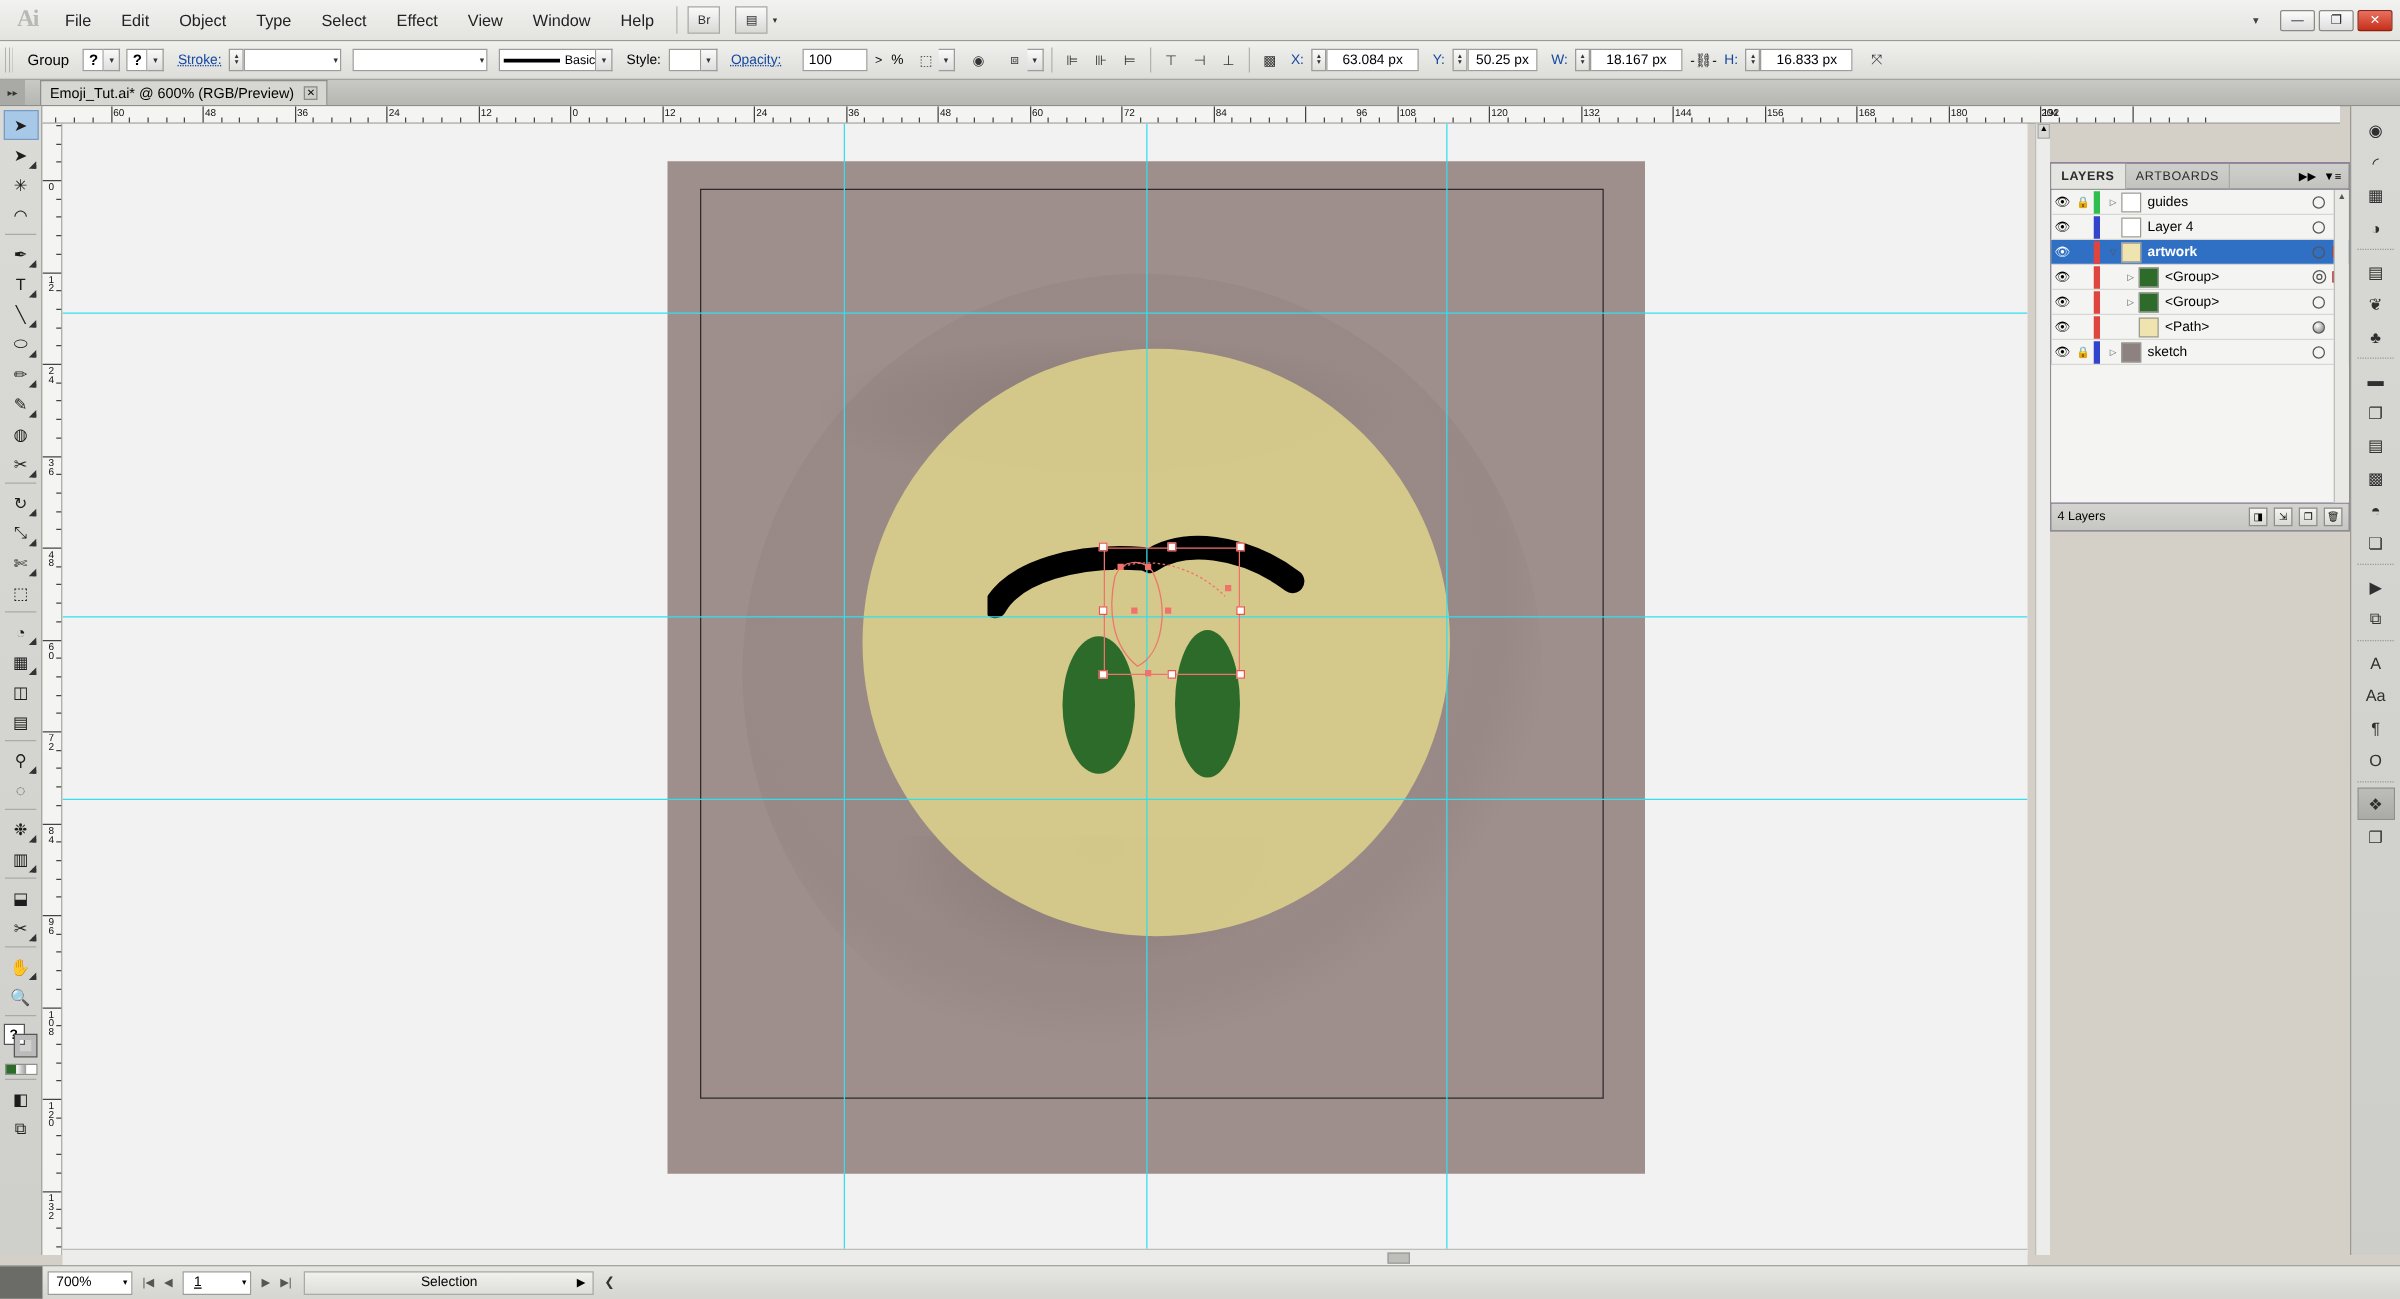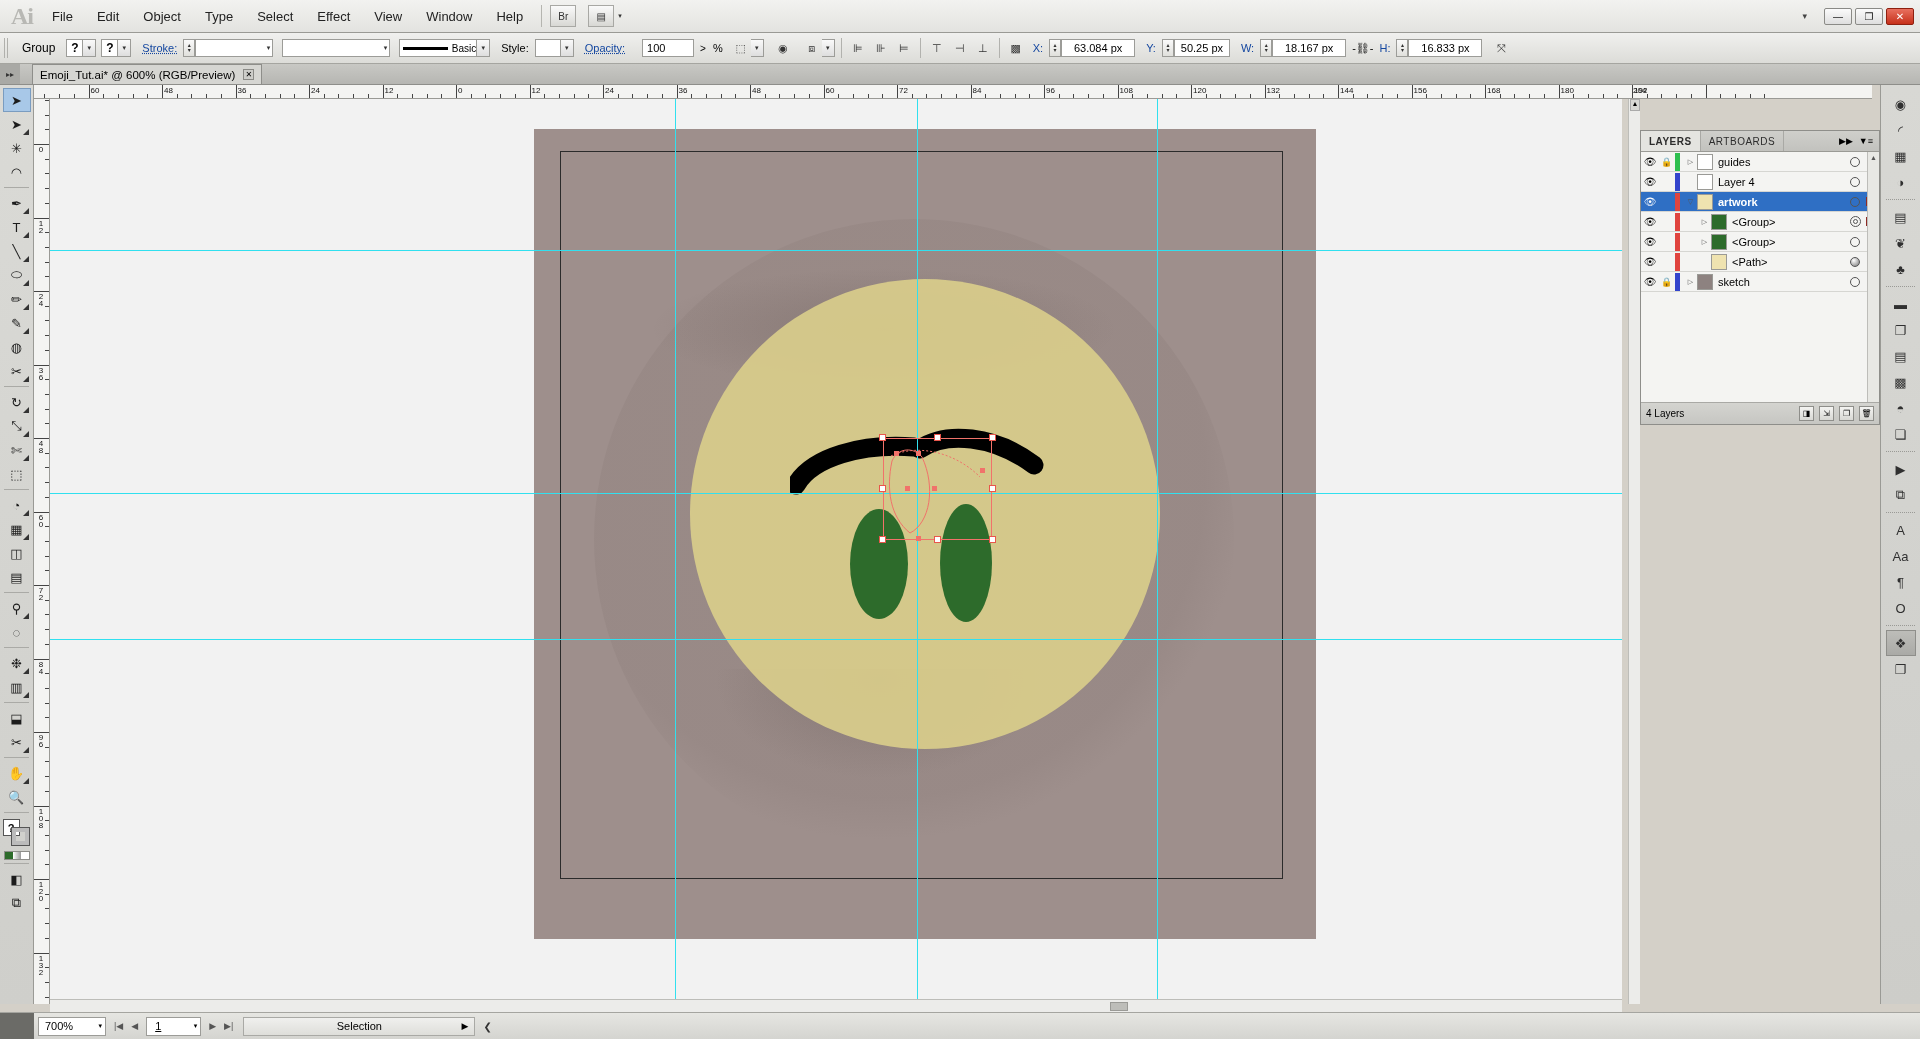--- a/index.html
+++ b/index.html
@@ -15,21 +15,21 @@
   
   .menubar {
     position:absolute; left:0; top:0; width:1920px; height:33px;
     background:linear-gradient(#f2f2f0,#e3e3e0);
     border-bottom:1px solid #9a9a95;
     display:flex; align-items:center;
   }
   .ai-logo {
     width:36px; height:30px; margin-left:4px;
     display:flex; align-items:center; justify-content:center;
-    font-family:"Liberation Serif",serif; font-size:24px; font-weight:bold;
+    font-family:"Liberation Serif",serif; font-size:19px; font-weight:bold;
     color:#b8b8b4; letter-spacing:-1px;
   }
   .menu-item {
     padding:4px 12px; font-size:13px; color:#222; cursor:default;
     white-space:nowrap;
   }
   .menubar-sep { width:1px; height:22px; background:#b5b5b0; margin:0 6px; }
   .mb-icon {
     width:26px; height:22px; margin:0 2px;
     border:1px solid #a8a8a4; background:linear-gradient(#fafafa,#d8d8d4);
@@ -623,21 +623,21 @@
       <div class="rtick" style="left: 892.4px; top: 9px; width: 1px; height: 5px;"></div>
       <div class="rtick" style="left: 907.1px; top: 9px; width: 1px; height: 5px;"></div>
       <div class="rtick" style="left: 921.8px; top: 9px; width: 1px; height: 5px;"></div>
       <div class="rtick" style="left: 936.5px; top: 0px; width: 1px; height: 14px;"></div>
       <div class="rlabel" style="left: 938.5px; top: 1px;">84</div>
       <div class="rtick" style="left: 951.2px; top: 9px; width: 1px; height: 5px;"></div>
       <div class="rtick" style="left: 965.9px; top: 9px; width: 1px; height: 5px;"></div>
       <div class="rtick" style="left: 980.6px; top: 9px; width: 1px; height: 5px;"></div>
       <div class="rtick" style="left: 995.3px; top: 9px; width: 1px; height: 5px;"></div>
       <div class="rtick" style="left: 1010px; top: 0px; width: 1px; height: 14px;"></div>
-      <div class="rlabel" style="left: 1012px; top: 1px;">96</div>
+      <div class="rlabel" style="left: 1012px; top: 1px; padding-left: 39px;">96</div>
       <div class="rtick" style="left: 1024.7px; top: 9px; width: 1px; height: 5px;"></div>
       <div class="rtick" style="left: 1039.4px; top: 9px; width: 1px; height: 5px;"></div>
       <div class="rtick" style="left: 1054.1px; top: 9px; width: 1px; height: 5px;"></div>
       <div class="rtick" style="left: 1068.8px; top: 9px; width: 1px; height: 5px;"></div>
       <div class="rtick" style="left: 1083.5px; top: 0px; width: 1px; height: 14px;"></div>
       <div class="rlabel" style="left: 1085.5px; top: 1px;">108</div>
       <div class="rtick" style="left: 1098.2px; top: 9px; width: 1px; height: 5px;"></div>
       <div class="rtick" style="left: 1112.9px; top: 9px; width: 1px; height: 5px;"></div>
       <div class="rtick" style="left: 1127.6px; top: 9px; width: 1px; height: 5px;"></div>
       <div class="rtick" style="left: 1142.3px; top: 9px; width: 1px; height: 5px;"></div>

